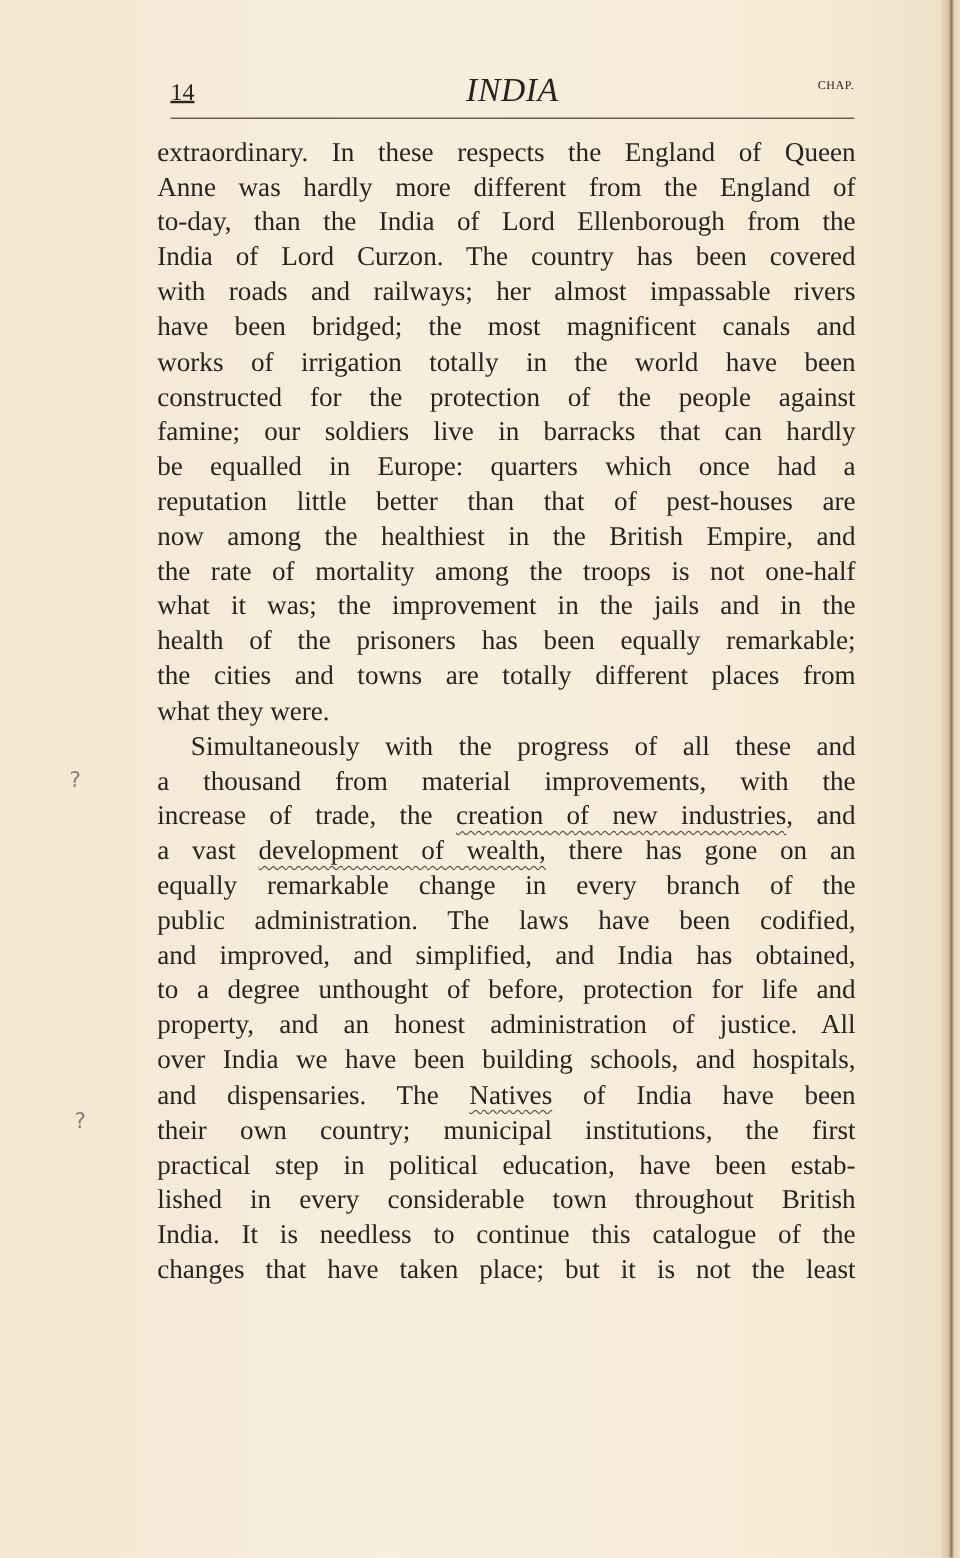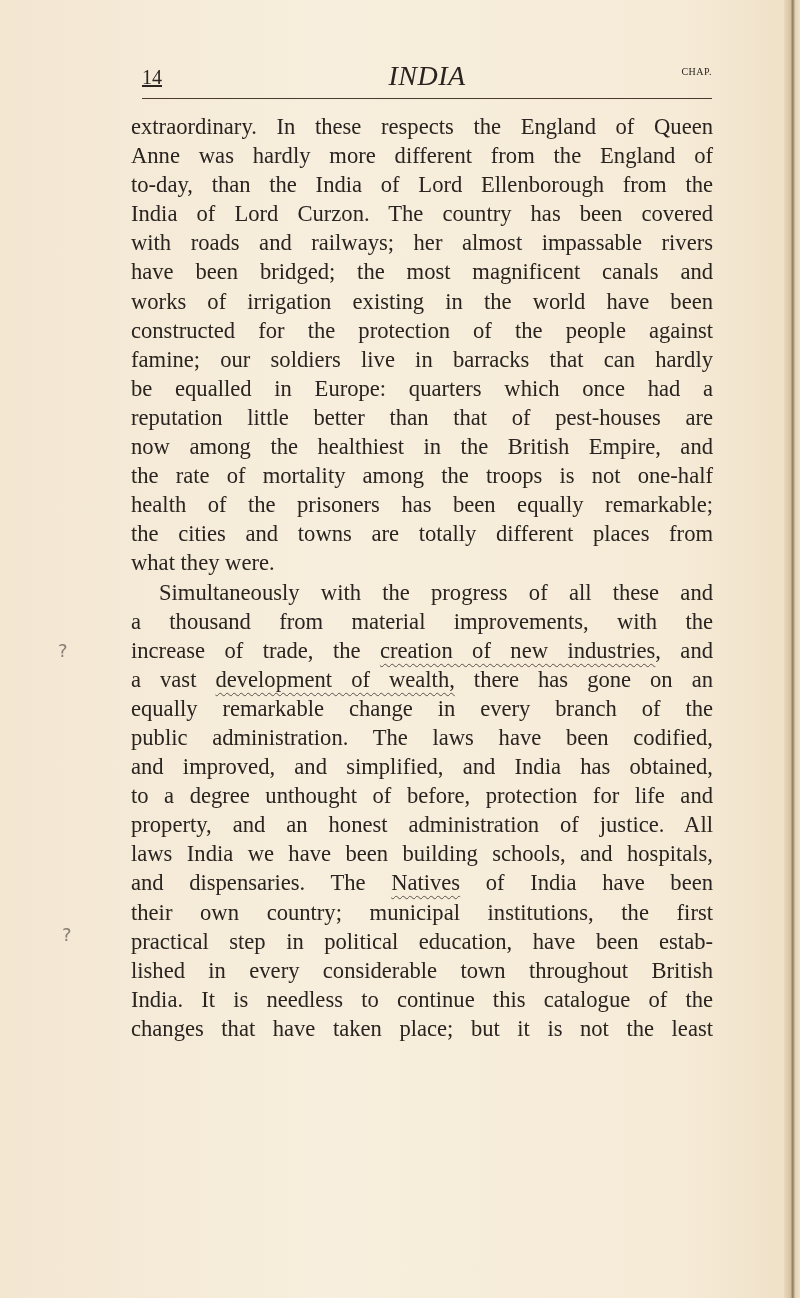--- a/index.html
+++ b/index.html
@@ -48,39 +48,40 @@
 <div class="margin-mark" style="left:58px; top:640px;">?</div>
 <div class="margin-mark" style="left:62px; top:924px;">?</div>
 
 <div class="body-text">
   <span class="line">extraordinary.  In these respects the England of Queen</span>
   <span class="line">Anne was hardly more different from the England of</span>
   <span class="line">to-day, than the India of Lord Ellenborough from the</span>
   <span class="line">India of Lord Curzon.  The country has been covered</span>
   <span class="line">with roads and railways; her almost impassable rivers</span>
   <span class="line">have been bridged; the most magnificent canals and</span>
-  <span class="line">works of irrigation existing in the world have been</span>
+  <span class="line">works of irrigation totally in the world have been</span>
   <span class="line">constructed for the protection of the people against</span>
   <span class="line">famine; our soldiers live in barracks that can hardly</span>
   <span class="line">be equalled in Europe: quarters which once had a</span>
   <span class="line">reputation little better than that of pest-houses are</span>
   <span class="line">now among the healthiest in the British Empire, and</span>
   <span class="line">the rate of mortality among the troops is not one-half</span>
+  <span class="line">what it was; the improvement in the jails and in the</span>
   <span class="line">health of the prisoners has been equally remarkable;</span>
   <span class="line">the cities and towns are totally different places from</span>
   <span class="line last">what they were.</span>
   <span class="line indent">Simultaneously with the progress of all these and</span>
   <span class="line">a thousand from material improvements, with the</span>
   <span class="line"><span>increase of trade, the </span><span class="ul">creation of new industries</span><span>, and</span></span>
   <span class="line"><span>a vast </span><span class="ul">development of wealth,</span><span> there has gone on an</span></span>
   <span class="line">equally remarkable change in every branch of the</span>
   <span class="line">public administration.  The laws have been codified,</span>
   <span class="line">and improved, and simplified, and India has obtained,</span>
   <span class="line">to a degree unthought of before, protection for life and</span>
   <span class="line">property, and an honest administration of justice.  All</span>
-  <span class="line">laws India we have been building schools, and hospitals,</span>
+  <span class="line">over India we have been building schools, and hospitals,</span>
   <span class="line"><span>and dispensaries.  The </span><span class="ul">Natives</span><span> of India have been</span></span>
   <span class="line">their own country; municipal institutions, the first</span>
   <span class="line">practical step in political education, have been estab-</span>
   <span class="line">lished in every considerable town throughout British</span>
   <span class="line">India.  It is needless to continue this catalogue of the</span>
   <span class="line">changes that have taken place; but it is not the least</span>
 </div>
 
 </body></html>

